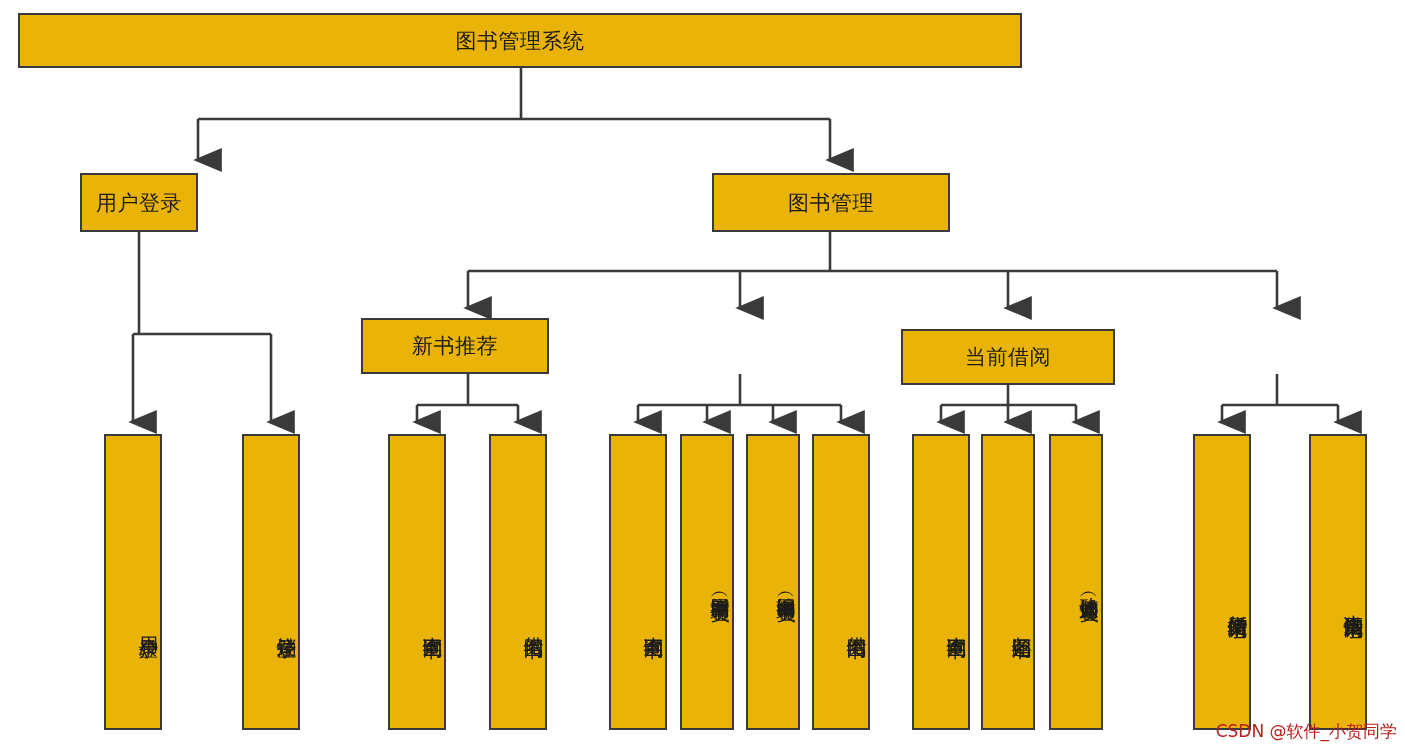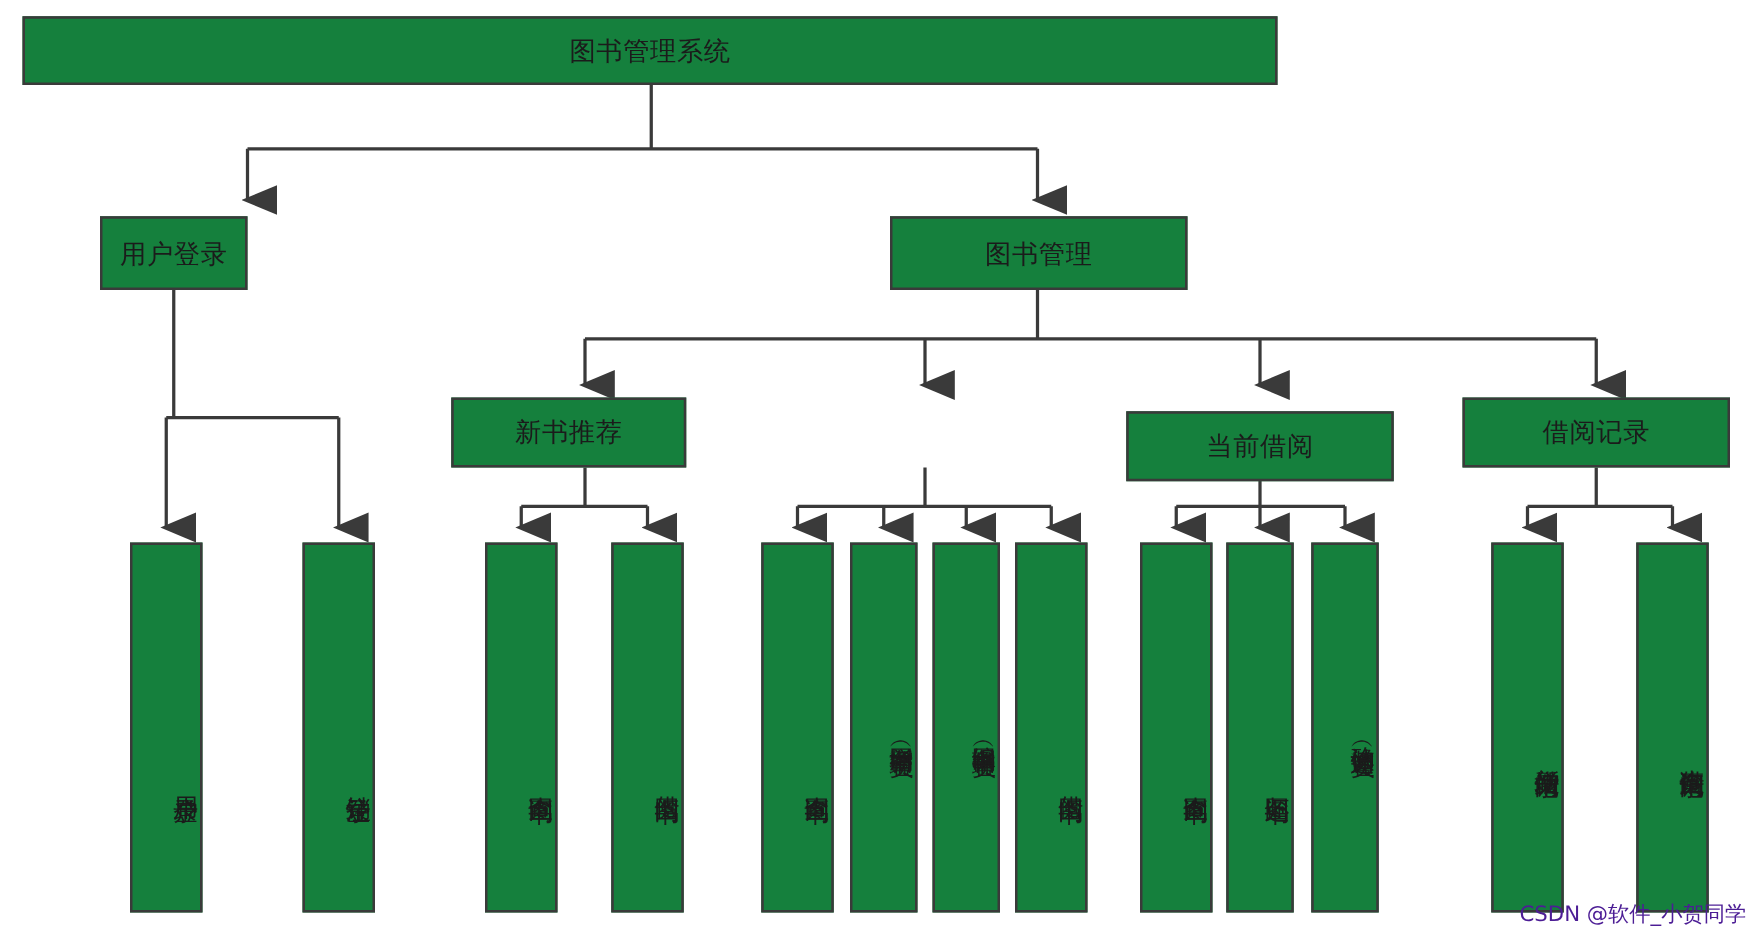--- a/index.html
+++ b/index.html
@@ -23,21 +23,21 @@
     position: absolute;
     left: 0;
     top: 0;
     width: 1405px;
     height: 747px;
     pointer-events: none;
   }
   .node {
     position: absolute;
     box-sizing: border-box;
-    background: #15803d;
+    background: #eab308;
     border: 2px solid #3a3a3a;
     display: flex;
     align-items: center;
     justify-content: center;
     color: #1b1b1b;
   }
   .node.horiz {
     font-size: 21px;
     letter-spacing: 0.5px;
   }
@@ -57,21 +57,21 @@
   }
   .label {
     display: block;
     white-space: nowrap;
   }
   #watermark {
     position: absolute;
     right: 8px;
     bottom: 4px;
     font-size: 17px;
-    color: #4c1d95;
+    color: #b91c1c;
     font-family: "DejaVu Sans", "Liberation Sans", sans-serif;
     white-space: nowrap;
   }
 </style>
 </head>
 <body>
 
 <div id="diagram-root">
 
   <svg class="wires" viewBox="0 0 1405 747" xmlns="http://www.w3.org/2000/svg">
@@ -137,23 +137,20 @@
   <div class="node horiz" style="left:712px; top:173px; width:238px; height:59px;text-align:right;">
     <span class="label">图书管理</span>
   </div>
 
   <div class="node horiz" style="left:361px; top:318px; width:188px; height:56px;">
     <span class="label">新书推荐</span>
   </div>
   <div class="node horiz" style="left:901px; top:329px; width:214px; height:56px;">
     <span class="label">当前借阅</span>
   </div>
-  <div class="node horiz" style="left:1170px; top:318px; width:214px; height:56px;">
-    <span class="label">借阅记录</span>
-  </div>
 
   <div class="node vert" style="left:104px; top:434px; width:58px; height:296px; padding-top:82px;">
     <span class="label">用户登录</span>
   </div>
   <div class="node vert" style="left:242px; top:434px; width:58px; height:296px; padding-top:82px;">
     <span class="label">注销登录</span>
   </div>
 
   <div class="node vert" style="left:388px; top:434px; width:58px; height:296px; padding-top:82px;">
     <span class="label">查询图书</span>

